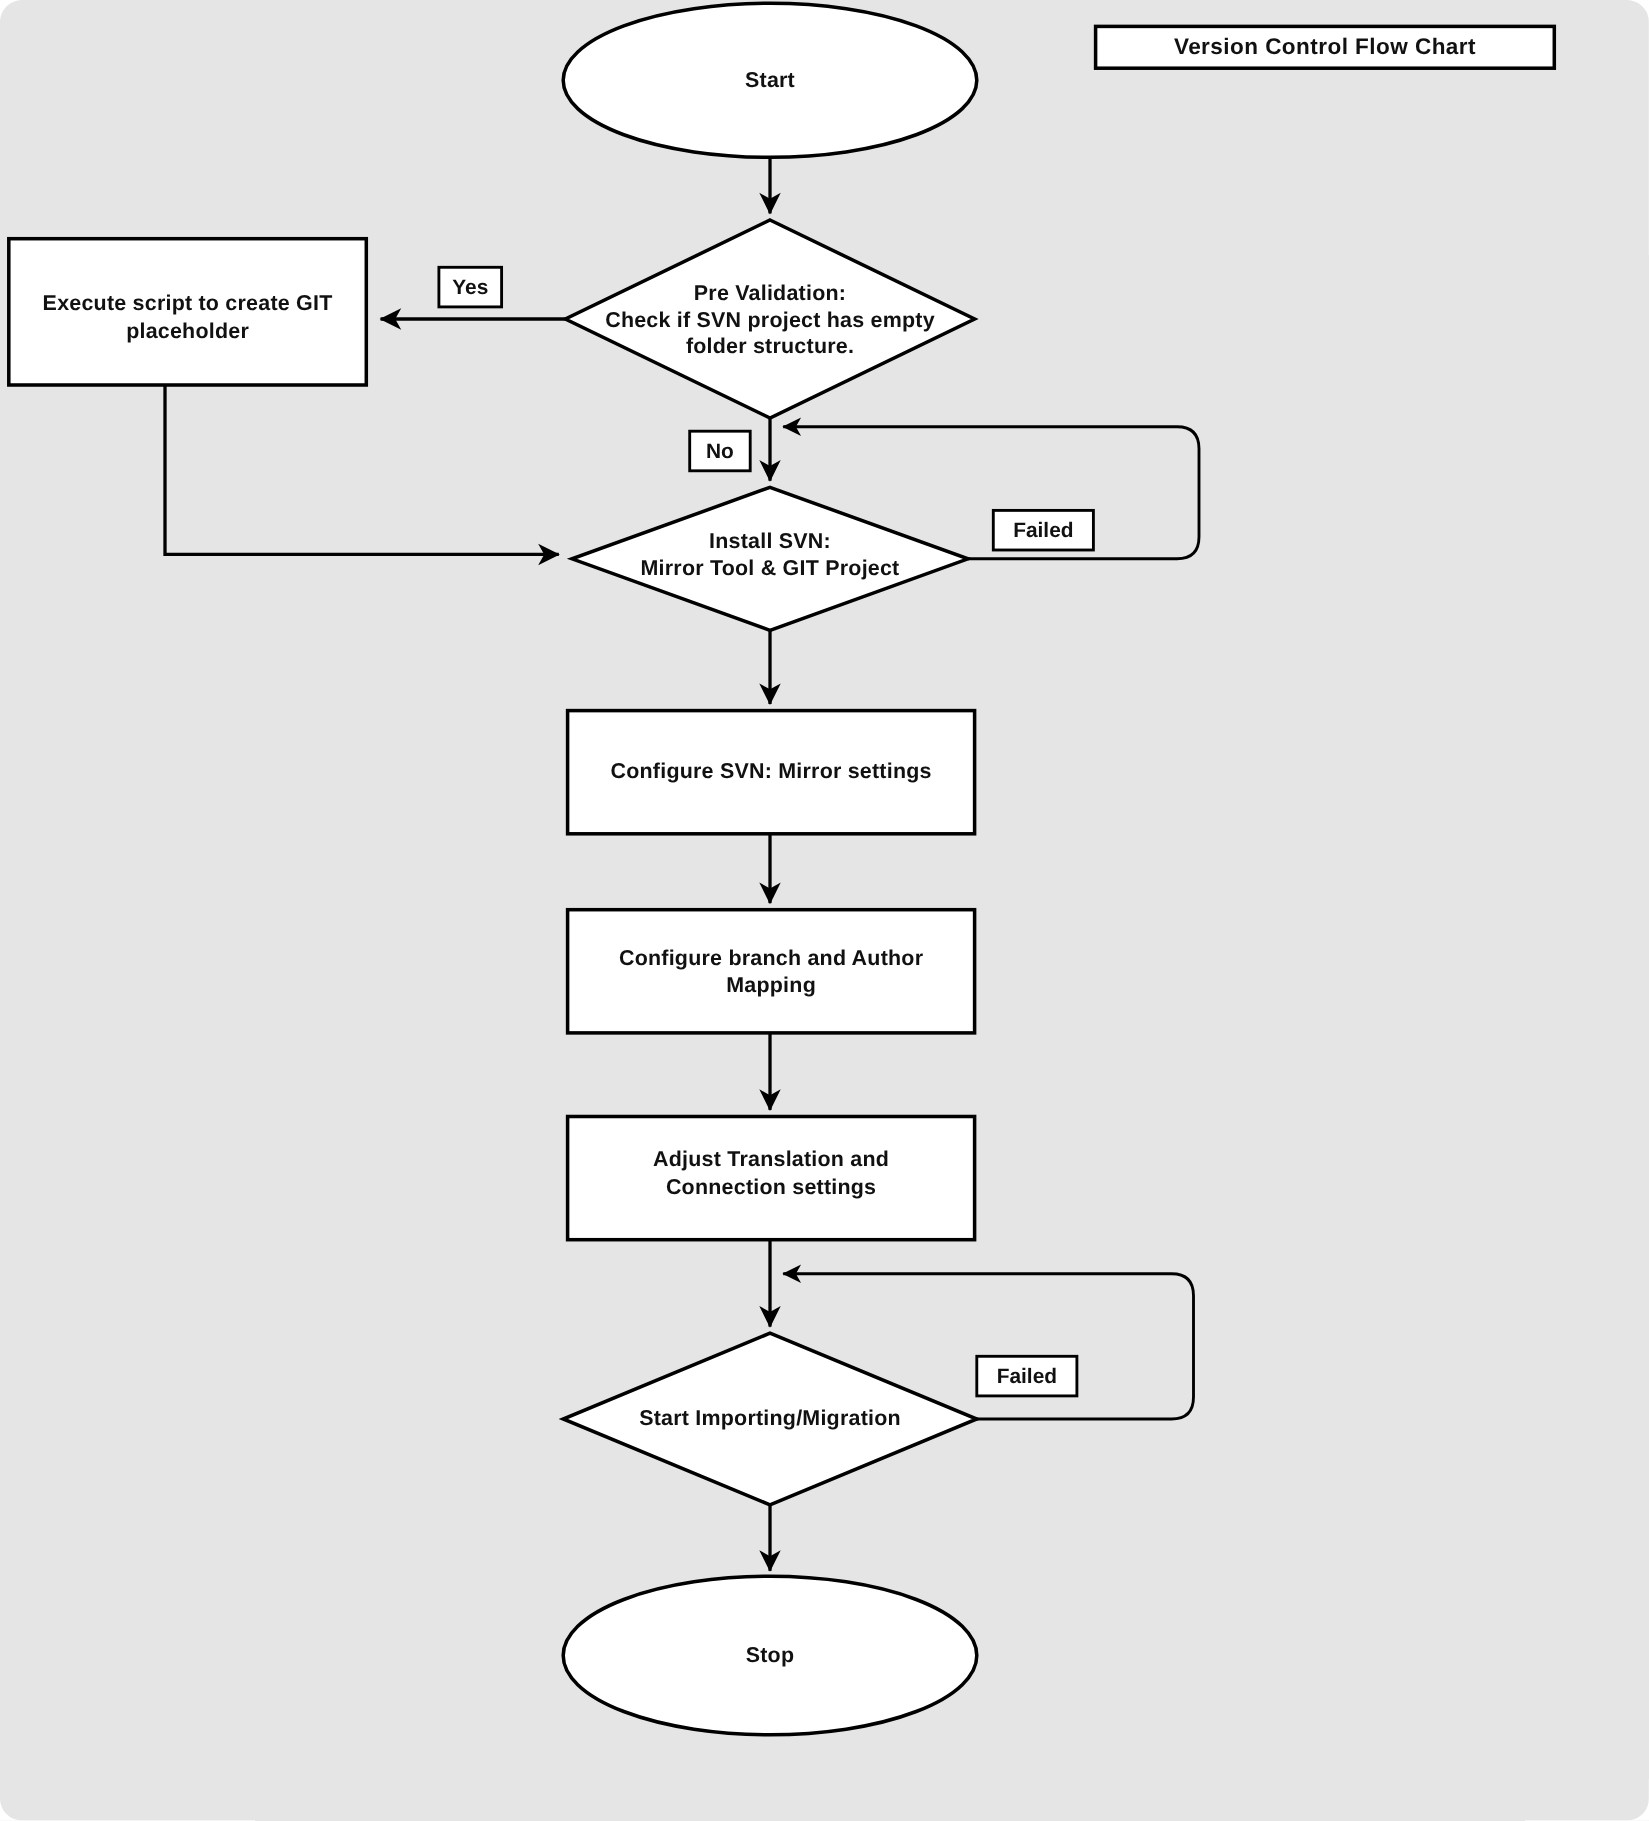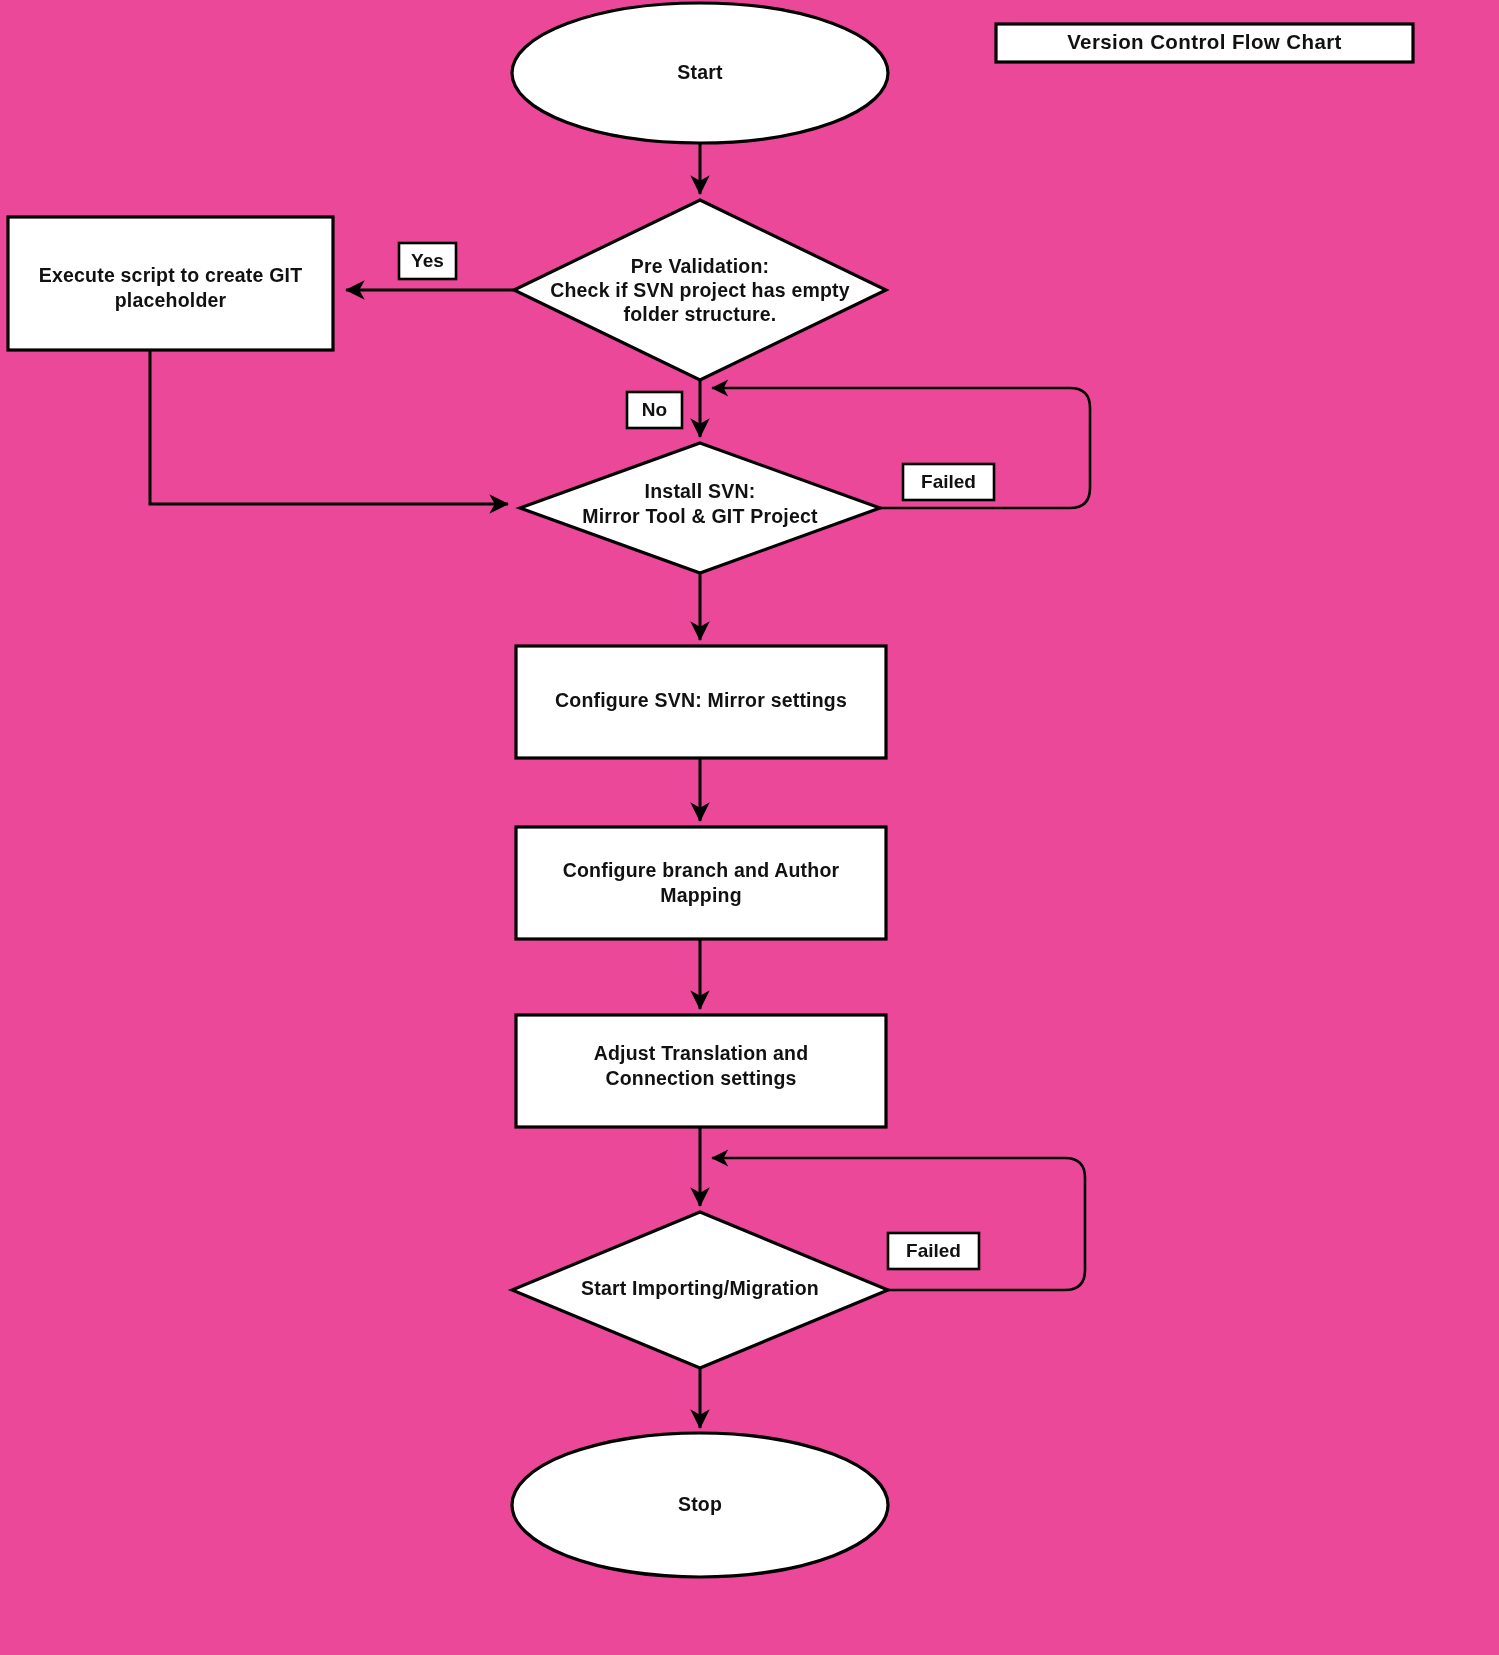--- a/index.html
+++ b/index.html
@@ -7,22 +7,23 @@
     padding: 0;
     background: #ffffff;
   }
   body {
     font-family: "Liberation Sans", sans-serif;
   }
   #canvas-wrap {
     position: relative;
     width: 1499px;
     height: 1655px;
-    background: #ec4899;
+    background: #e5e5e5;
     overflow: hidden;
+    border-radius: 20px;
   }
   svg#flow {
     display: block;
     width: 1499px;
     height: 1655px;
   }
   .shape {
     fill: #ffffff;
     stroke: #000000;
     stroke-width: 3.2;

